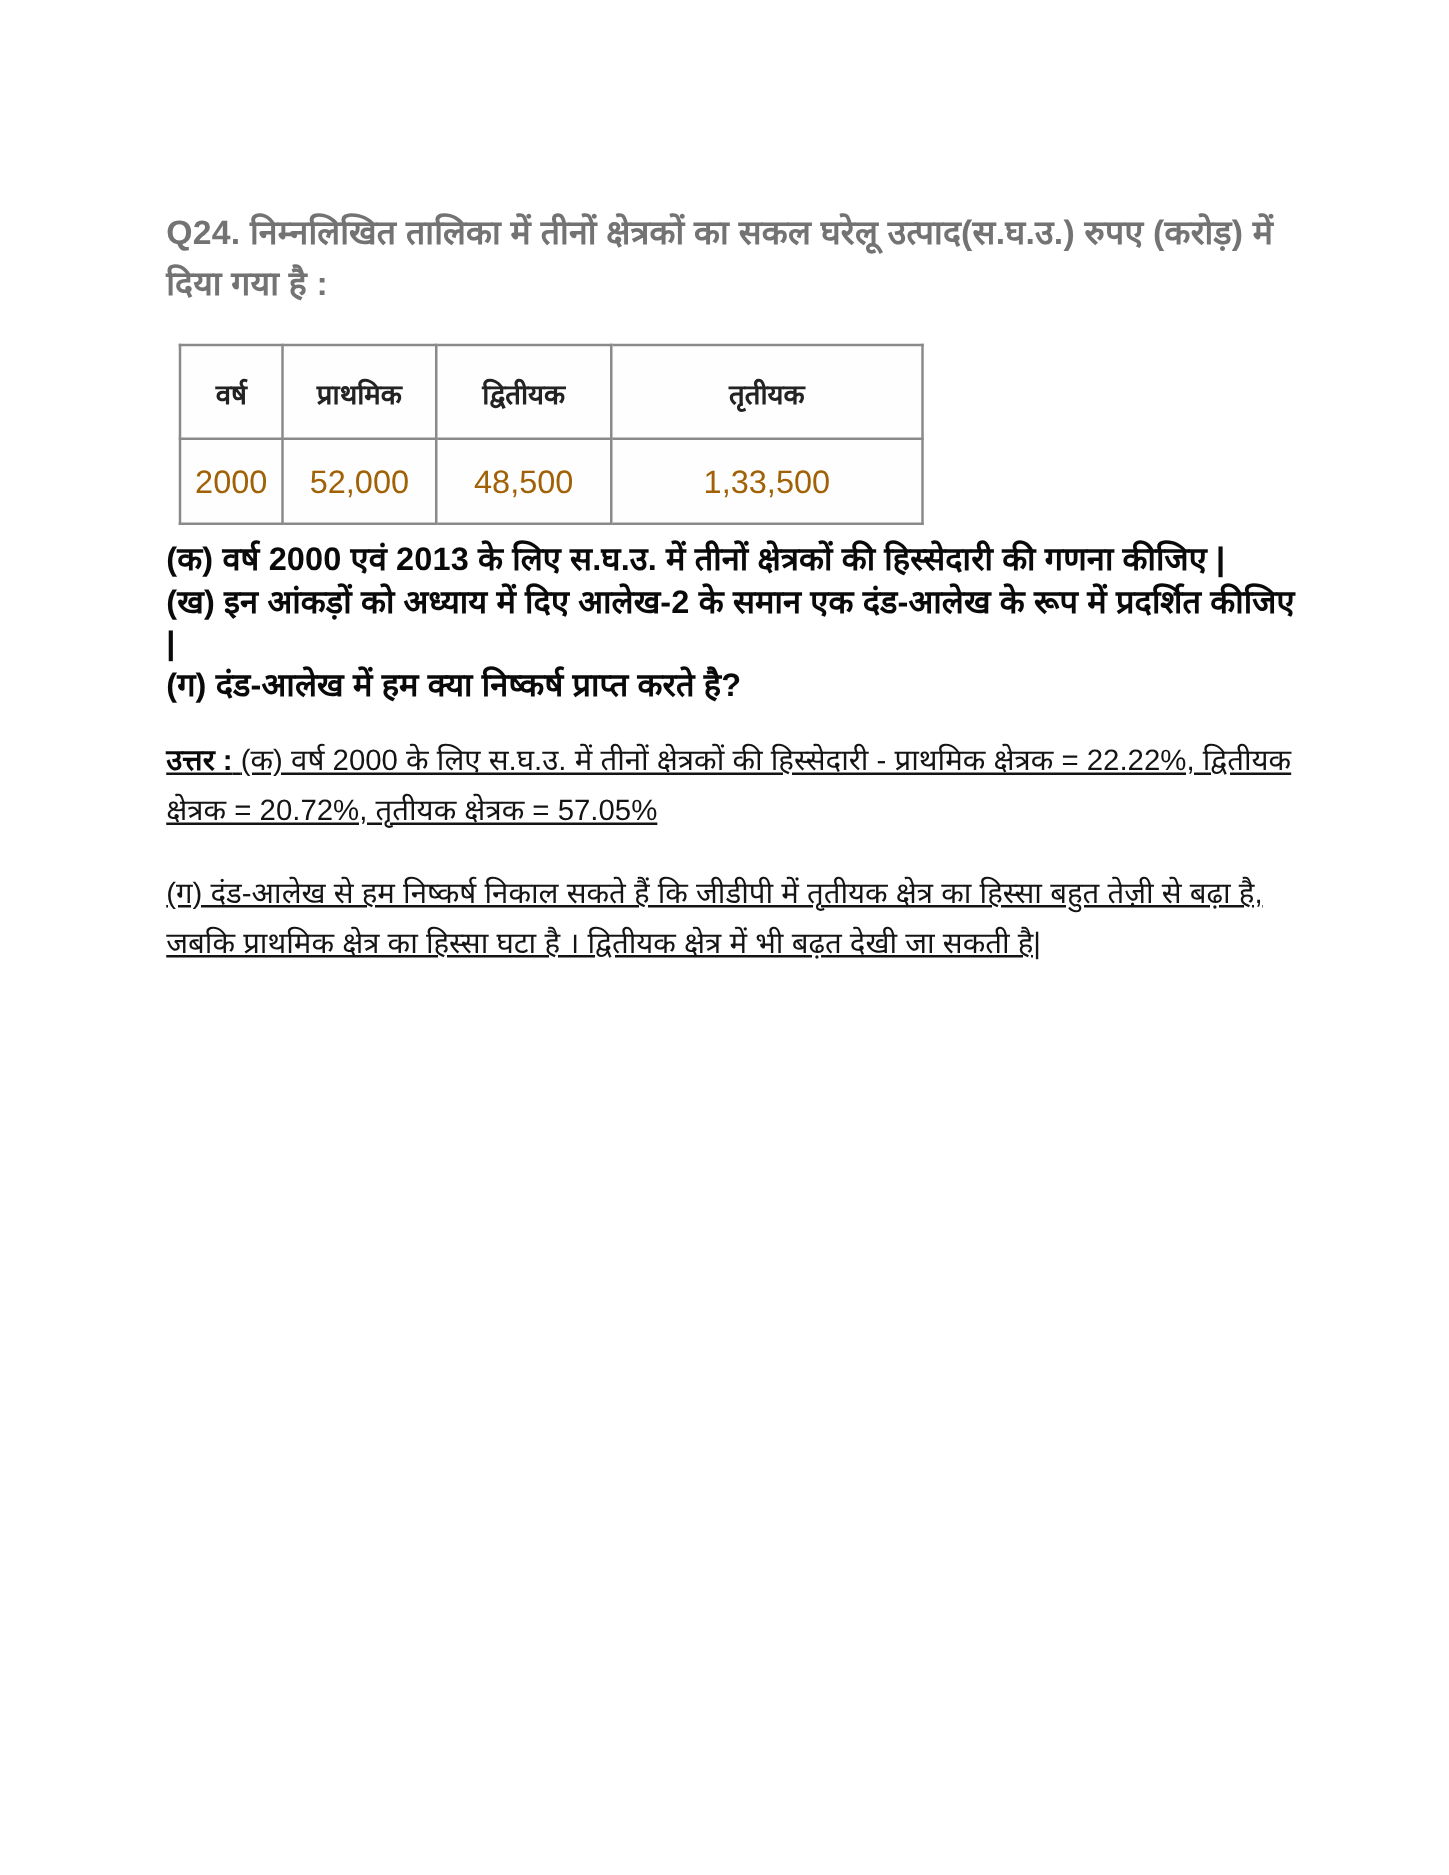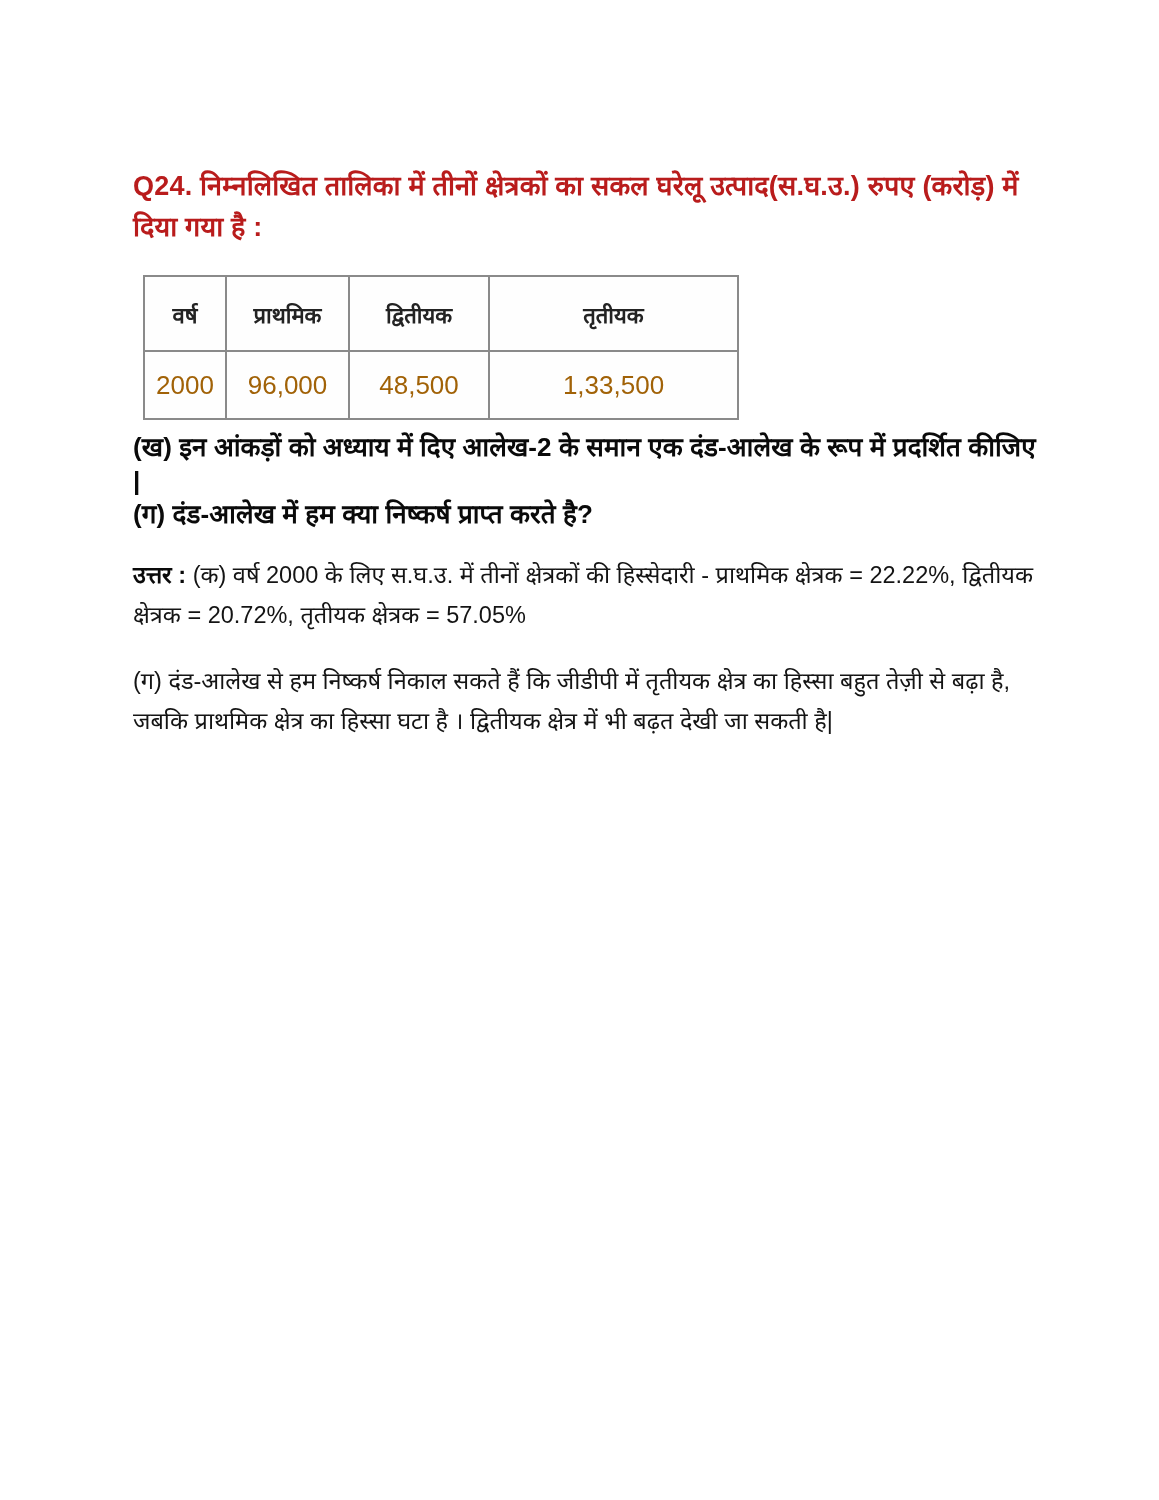--- a/index.html
+++ b/index.html
@@ -19,21 +19,21 @@
   .content {
     position: absolute;
     left: 133px;
     top: 166px;
     width: 910px;
   }
   .question-heading {
     font-size: 27px;
     font-weight: 700;
     line-height: 41px;
-    color: #b91c1c;
+    color: #737373;
     margin: 0;
     letter-spacing: 0.2px;
   }
   .gdp-table {
     border-collapse: collapse;
     margin-top: 27px;
     margin-left: 10px;
     table-layout: fixed;
   }
   .gdp-table th, .gdp-table td {
@@ -78,21 +78,21 @@
   }
   .part-line { margin: 0; }
   .answers {
     margin-top: 23px;
     font-size: 23.5px;
     font-weight: 400;
     line-height: 40px;
     color: #141414;
     width: 915px;
   }
-  .answer-para { margin: 0 0 26px 0; }
+  .answer-para { margin: 0 0 26px 0; text-decoration: underline; }
   .answer-label {
     font-weight: 700;
     color: #0a0a0a;
   }
 </style>
 </head>
 <body>
 
 <div class="page">
   <div class="content">
@@ -113,28 +113,29 @@
         <tr>
           <th>वर्ष</th>
           <th>प्राथमिक</th>
           <th>द्वितीयक</th>
           <th>तृतीयक</th>
         </tr>
       </thead>
       <tbody>
         <tr class="row-2000">
           <td>2000</td>
-          <td>96,000</td>
+          <td>52,000</td>
           <td>48,500</td>
           <td>1,33,500</td>
         </tr>
       </tbody>
     </table>
 
     <div class="parts">
+      <p class="part-line">(क) वर्ष 2000 एवं 2013 के लिए स.घ.उ. में तीनों क्षेत्रकों की हिस्सेदारी की गणना कीजिए |</p>
       <p class="part-line">(ख) इन आंकड़ों को अध्याय में दिए आलेख-2 के समान एक दंड-आलेख के रूप में प्रदर्शित कीजिए |</p>
       <p class="part-line">(ग) दंड-आलेख में हम क्या निष्कर्ष प्राप्त करते है?</p>
     </div>
 
     <div class="answers">
       <p class="answer-para">
         <span class="answer-label">उत्तर :</span>
         <span>(क) वर्ष 2000 के लिए स.घ.उ. में तीनों क्षेत्रकों की हिस्सेदारी - प्राथमिक क्षेत्रक = 22.22%, द्वितीयक क्षेत्रक = 20.72%, तृतीयक क्षेत्रक = 57.05%</span>
       </p>
       <p class="answer-para">

